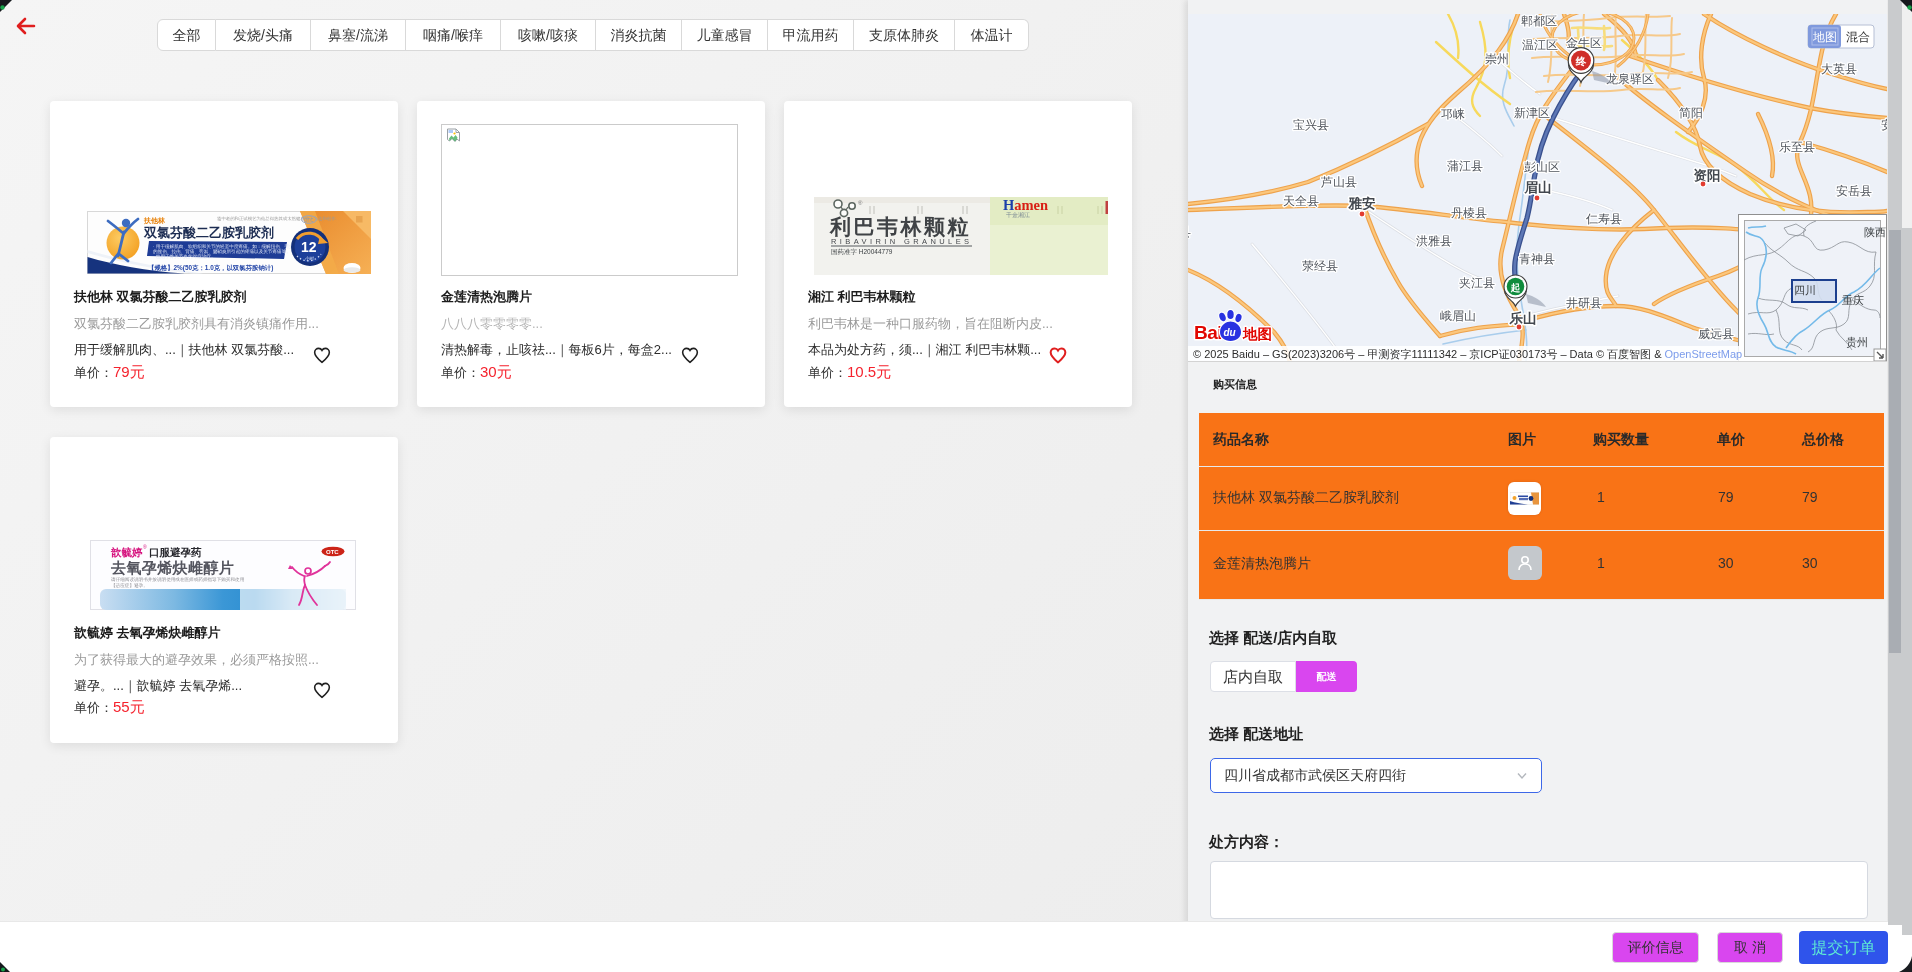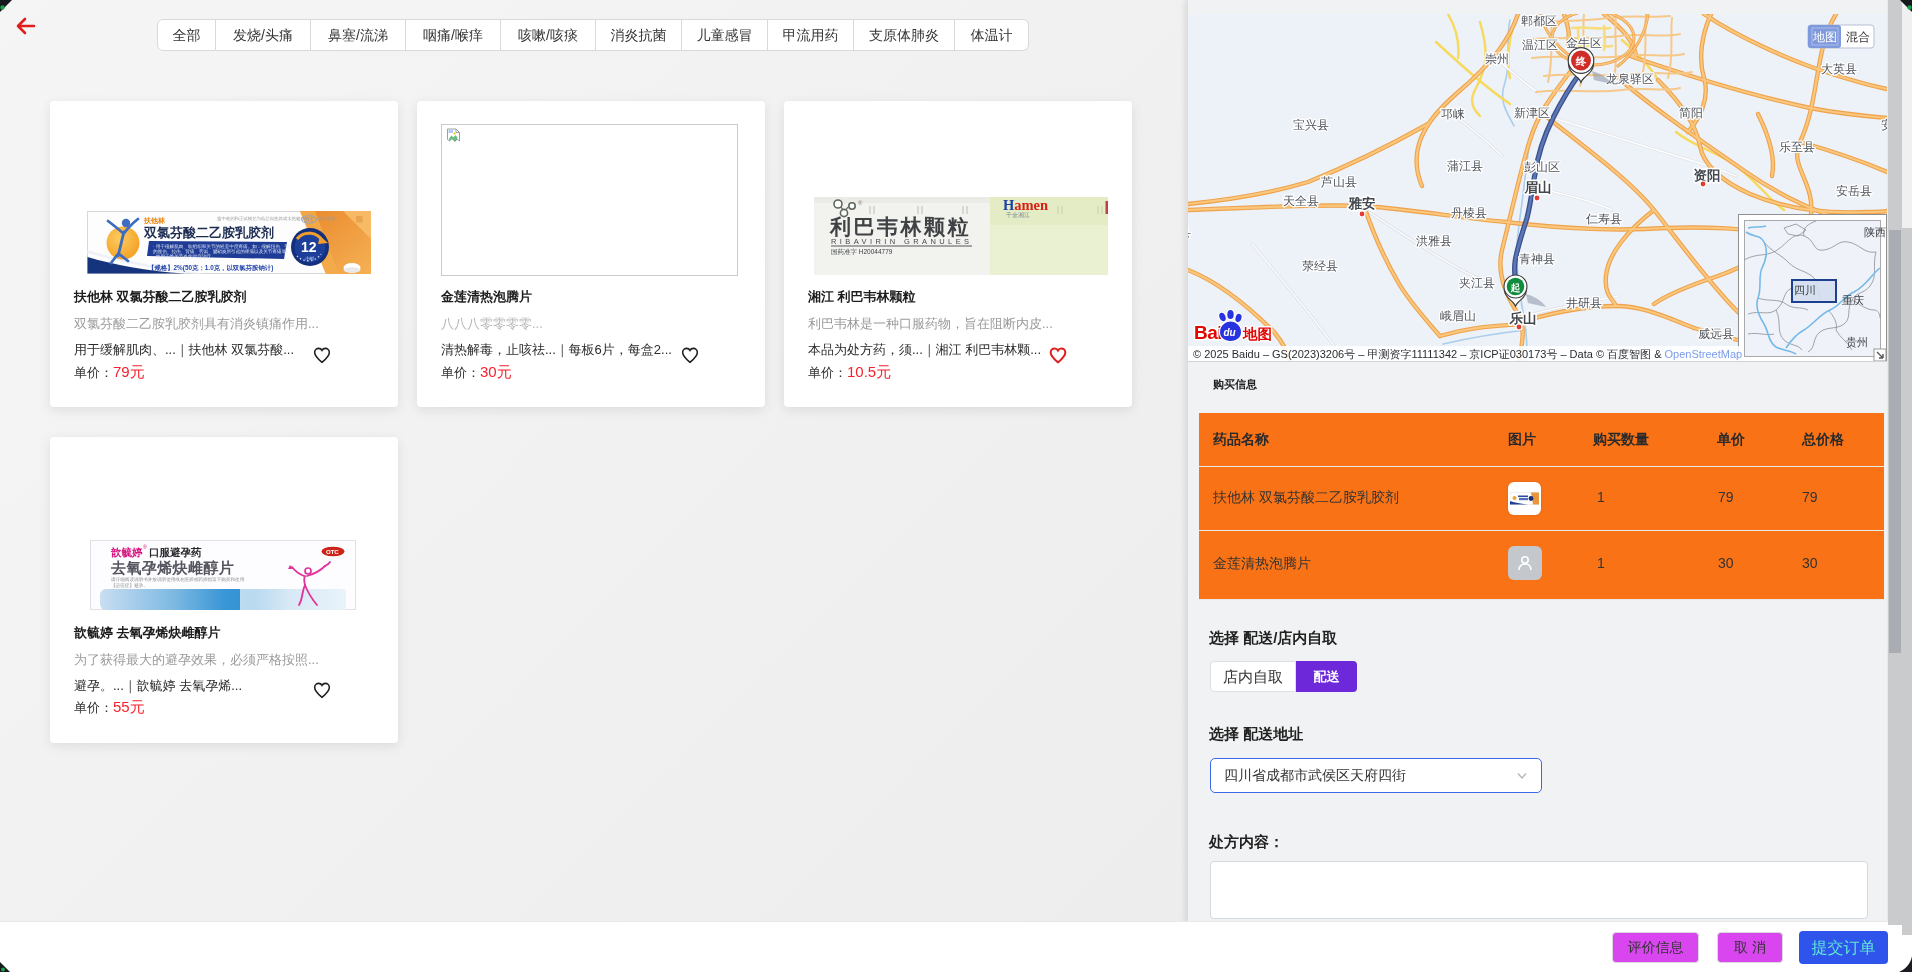--- a/index.html
+++ b/index.html
@@ -36,22 +36,22 @@
   .rowline { position:absolute; left:1199px; width:685px; height:1px; background:#e7e9eb; }
 
   .thumb1 { position:absolute; left:1508px; top:482px; width:33px; height:33px; background:#fff; border-radius:6px;
             box-shadow:0 0 3px rgba(0,0,0,0.12); overflow:hidden; }
   .thumb2 { position:absolute; left:1508px; top:546px; width:34px; height:34px; background:#c4c8cc; border-radius:6px; }
 
   #selLabel1 { position:absolute; left:1209px; top:629px; font-size:15px; font-weight:bold; color:#222; }
   #btnPickup { position:absolute; left:1210px; top:661px; width:86px; height:31px; background:#fff;
                border:1px solid #dcdfe6; border-radius:4px 0 0 4px; font-size:15px; color:#333;
                text-align:center; line-height:29px; }
-  #btnDeliver { position:absolute; left:1296px; top:661px; width:61px; height:31px; background:#6d28d9;
-                border-radius:0 4px 4px 0; font-size:13px; color:#fff; font-weight:bold;
+  #btnDeliver { position:absolute; left:1296px; top:661px; width:61px; height:31px; background:#d946ef;
+                border-radius:0 4px 4px 0; font-size:10px; color:#fff; font-weight:bold;
                 text-align:center; line-height:31px; }
   #selLabel2 { position:absolute; left:1209px; top:725px; font-size:15px; font-weight:bold; color:#222; }
   #addr { position:absolute; left:1210px; top:758px; width:332px; height:35px; background:#fff;
           border:1px solid #3d68e8; border-radius:5px; font-size:14px; color:#333; line-height:33px;
           padding-left:13px; }
   #addr .chev { position:absolute; right:13px; top:11px; width:12px; height:12px; }
   #rxLabel { position:absolute; left:1209px; top:833px; font-size:15px; font-weight:bold; color:#222; }
   #rxArea { position:absolute; left:1210px; top:861px; width:658px; height:58px; background:#fff;
             border:1px solid #d5d9e0; border-radius:4px; }
 

